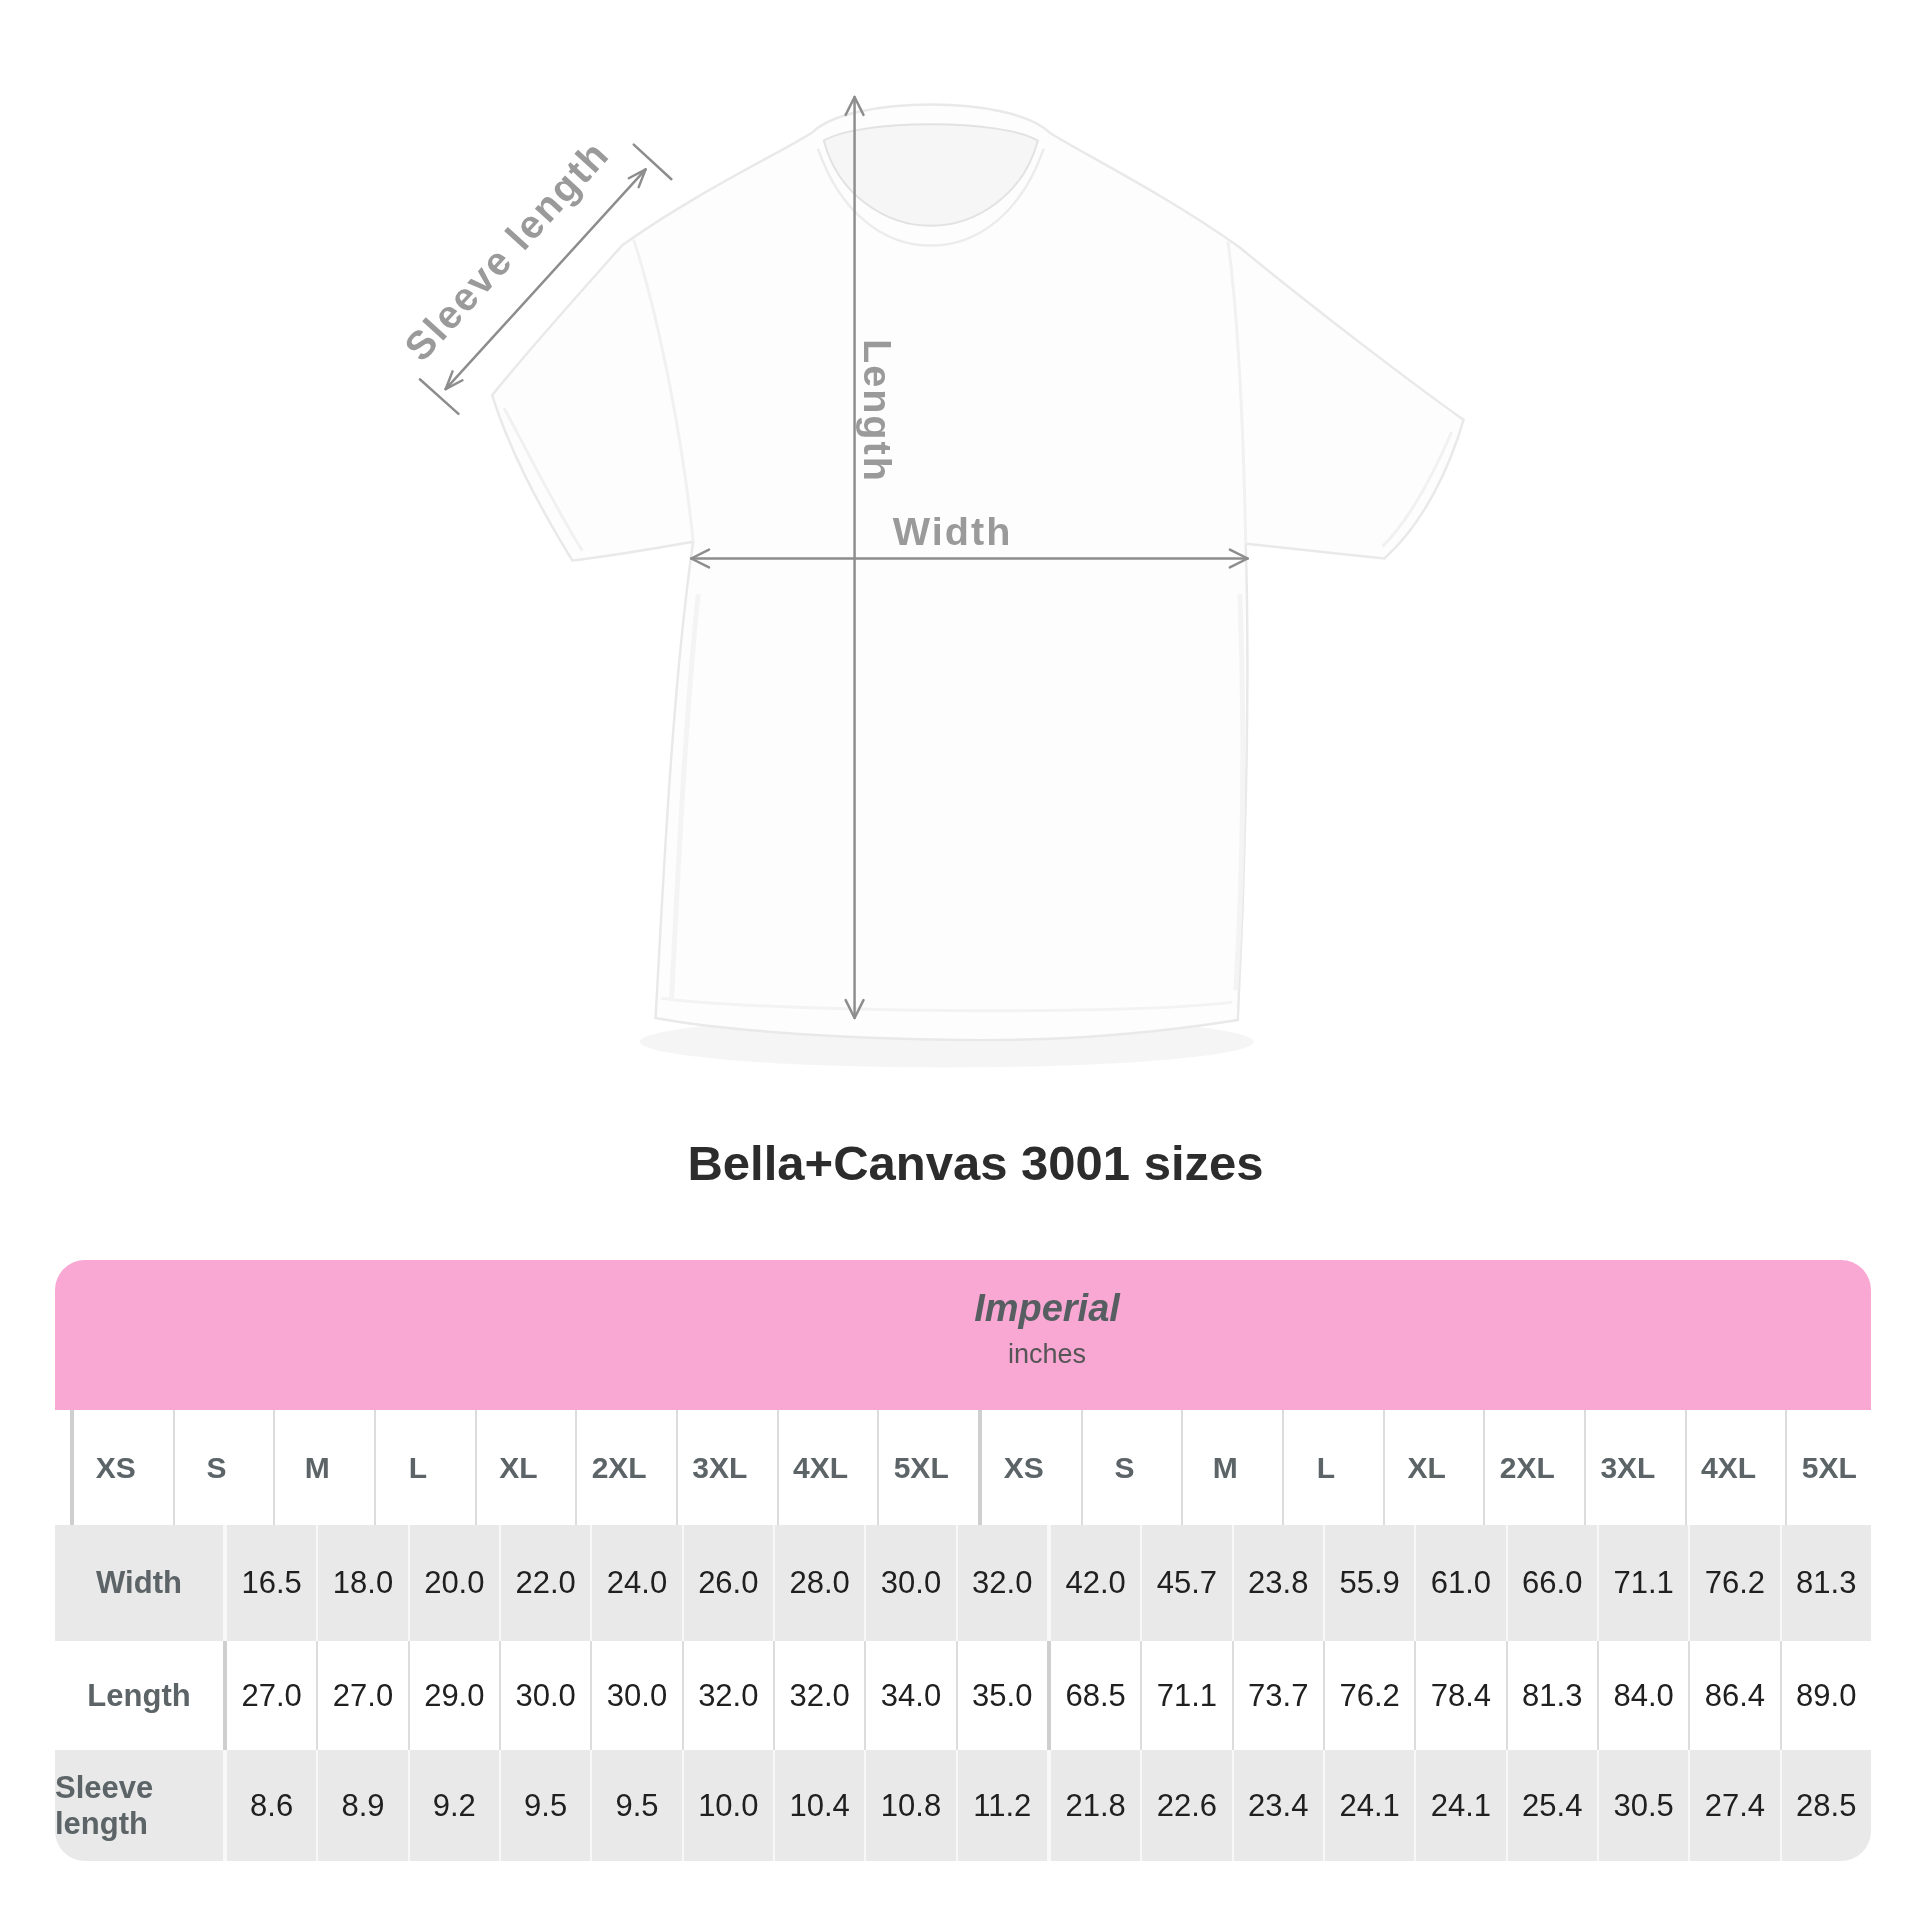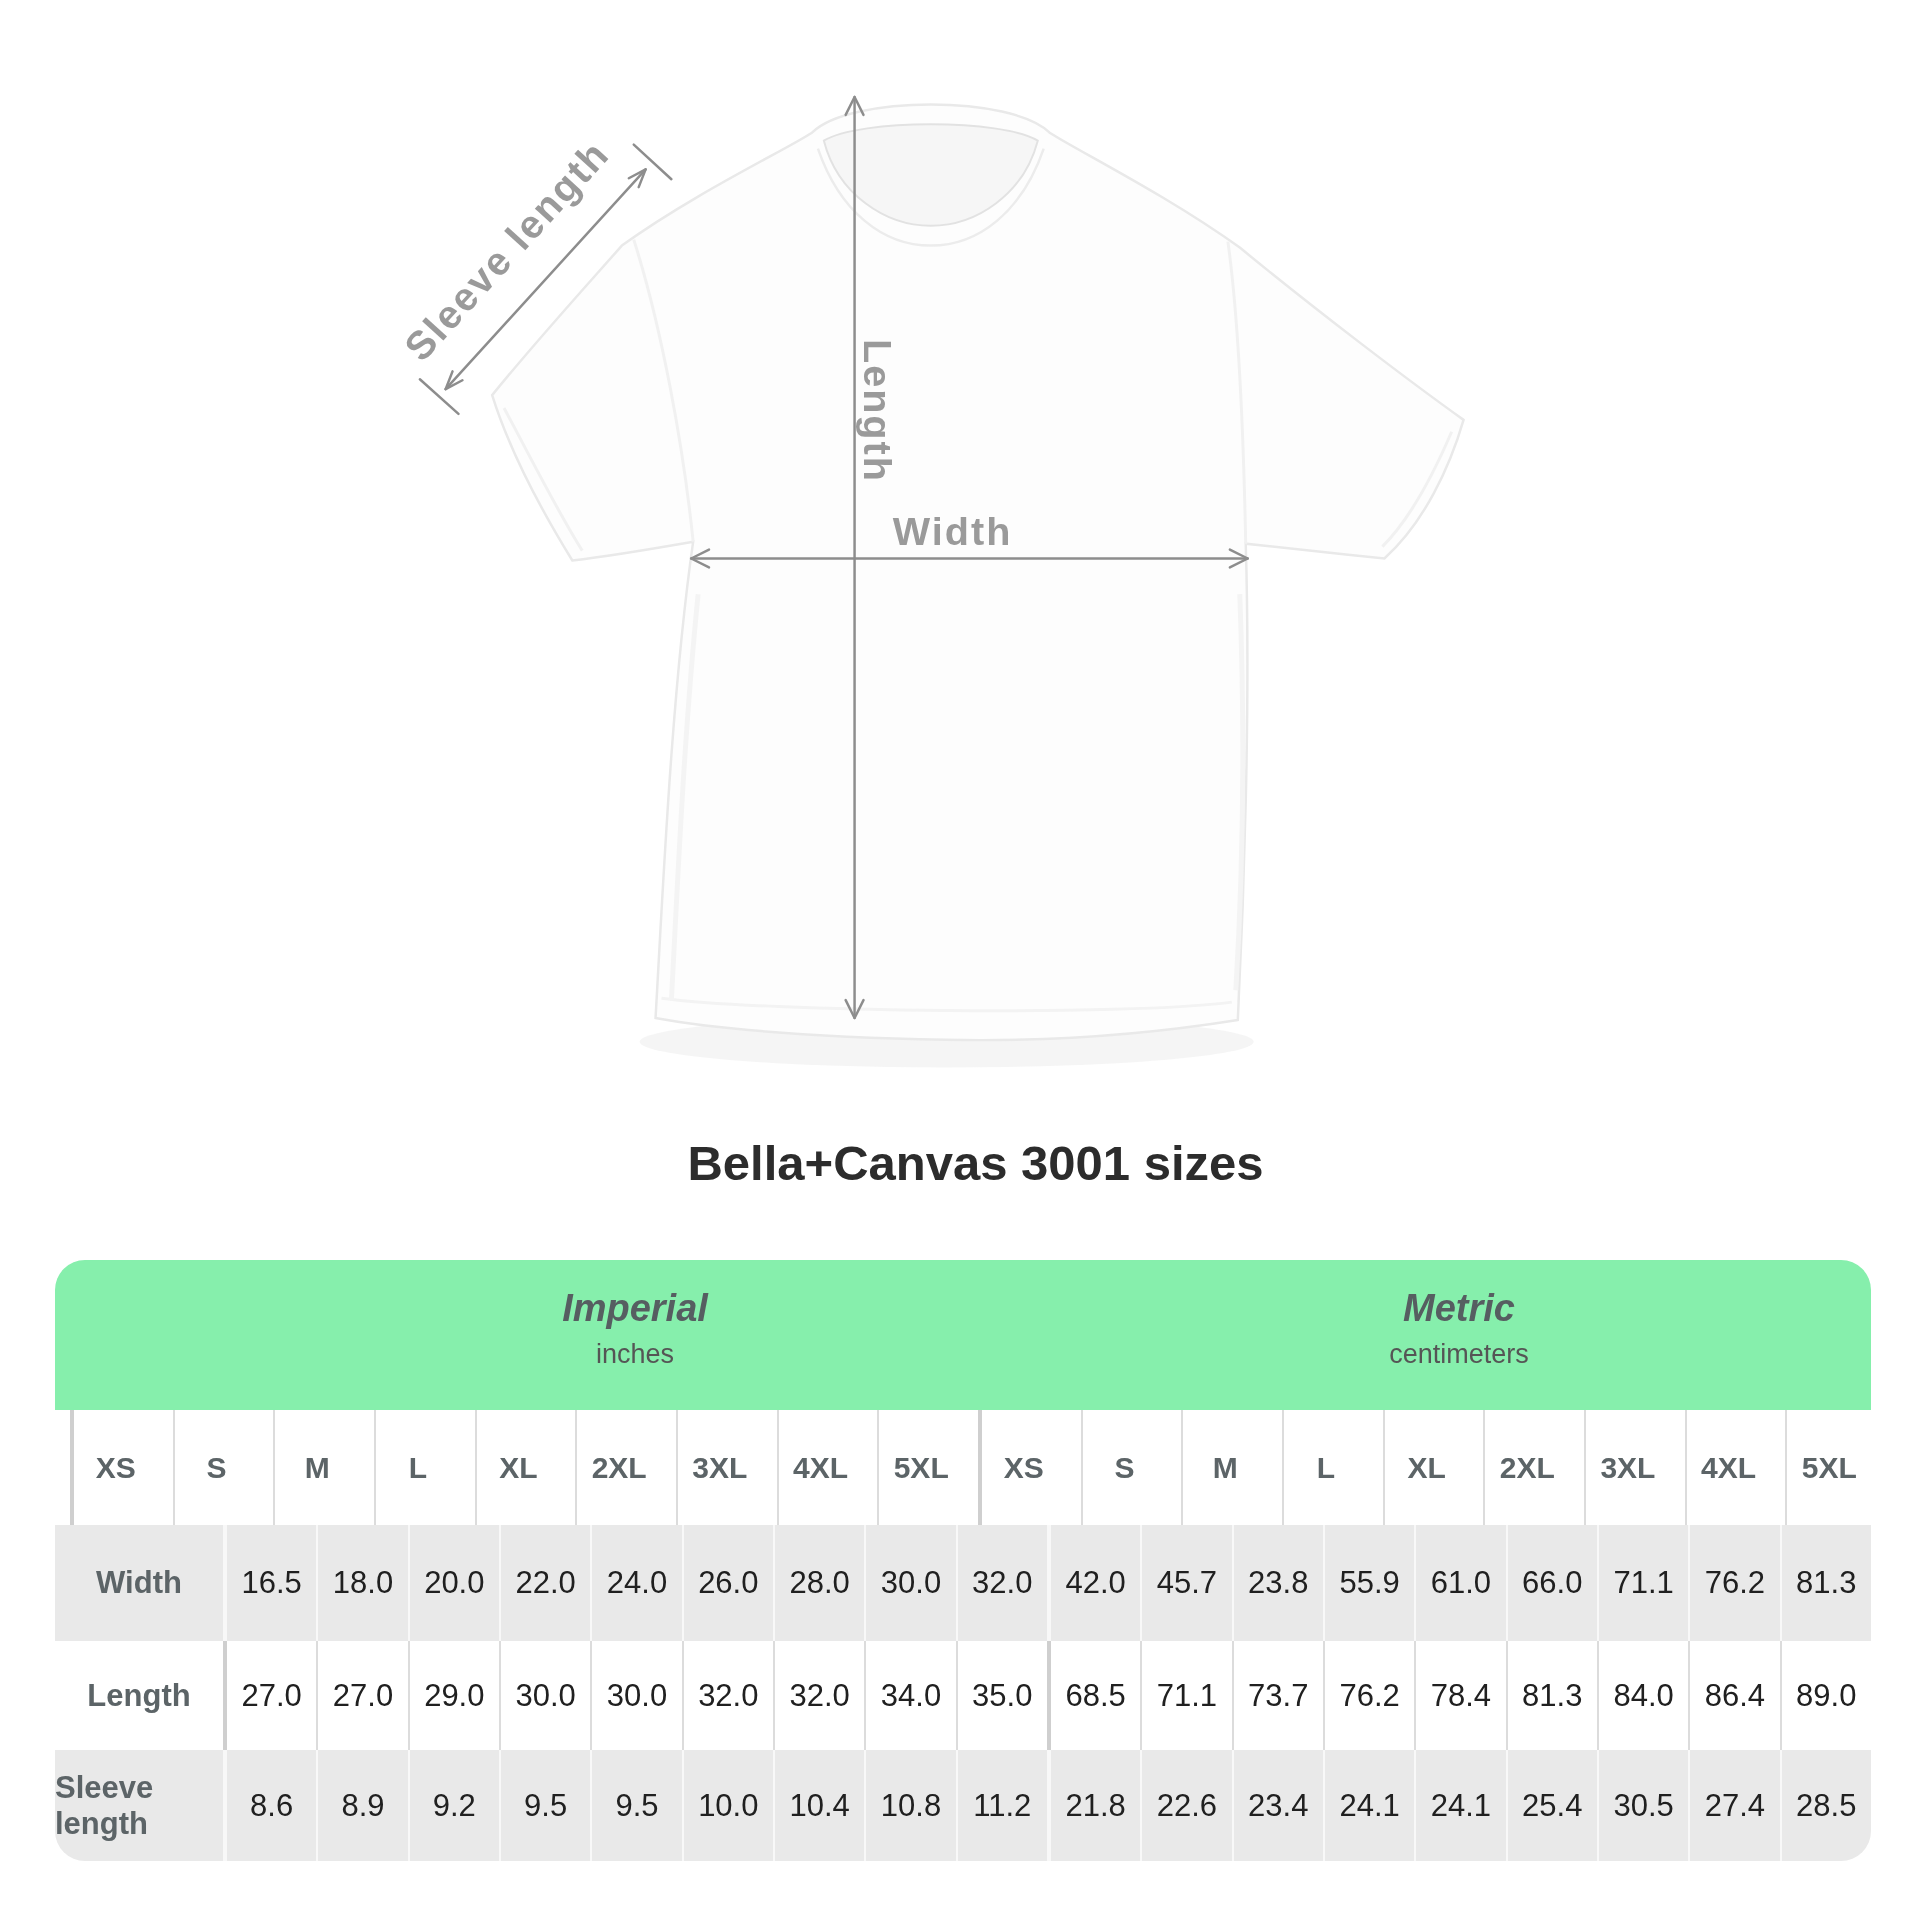--- a/index.html
+++ b/index.html
@@ -49,21 +49,21 @@
   
   .size-table {
     position: absolute;
     left: 55px; top: 1260px;
     width: 1816px; height: 601px;
   }
   .trow { display: flex; width: 100%; }
 
   .band {
     height: 150px;
-    background: #86efac;
+    background: #f9a8d4;
     border-radius: 30px 30px 0 0;
   }
   .band-spacer { width: 168px; }
   .band-group {
     flex: 1;
     display: flex;
     flex-direction: column;
     align-items: center;
     justify-content: center;
     padding-bottom: 14px;
@@ -184,24 +184,20 @@
 
   <div class="chart-title">Bella+Canvas 3001 sizes</div>
 
   <div class="size-table">
 
     <div class="trow band">
       <div class="band-spacer"></div>
       <div class="band-group">
         <div class="g-name">Imperial</div>
         <div class="g-unit">inches</div>
-      </div>
-      <div class="band-group">
-        <div class="g-name">Metric</div>
-        <div class="g-unit">centimeters</div>
       </div>
     </div>
 
     <div class="trow r-size" id="size-cells">
     <div class="cell val group-start">XS</div>
         <div class="cell val">S</div>
         <div class="cell val">M</div>
         <div class="cell val">L</div>
         <div class="cell val">XL</div>
         <div class="cell val">2XL</div>

